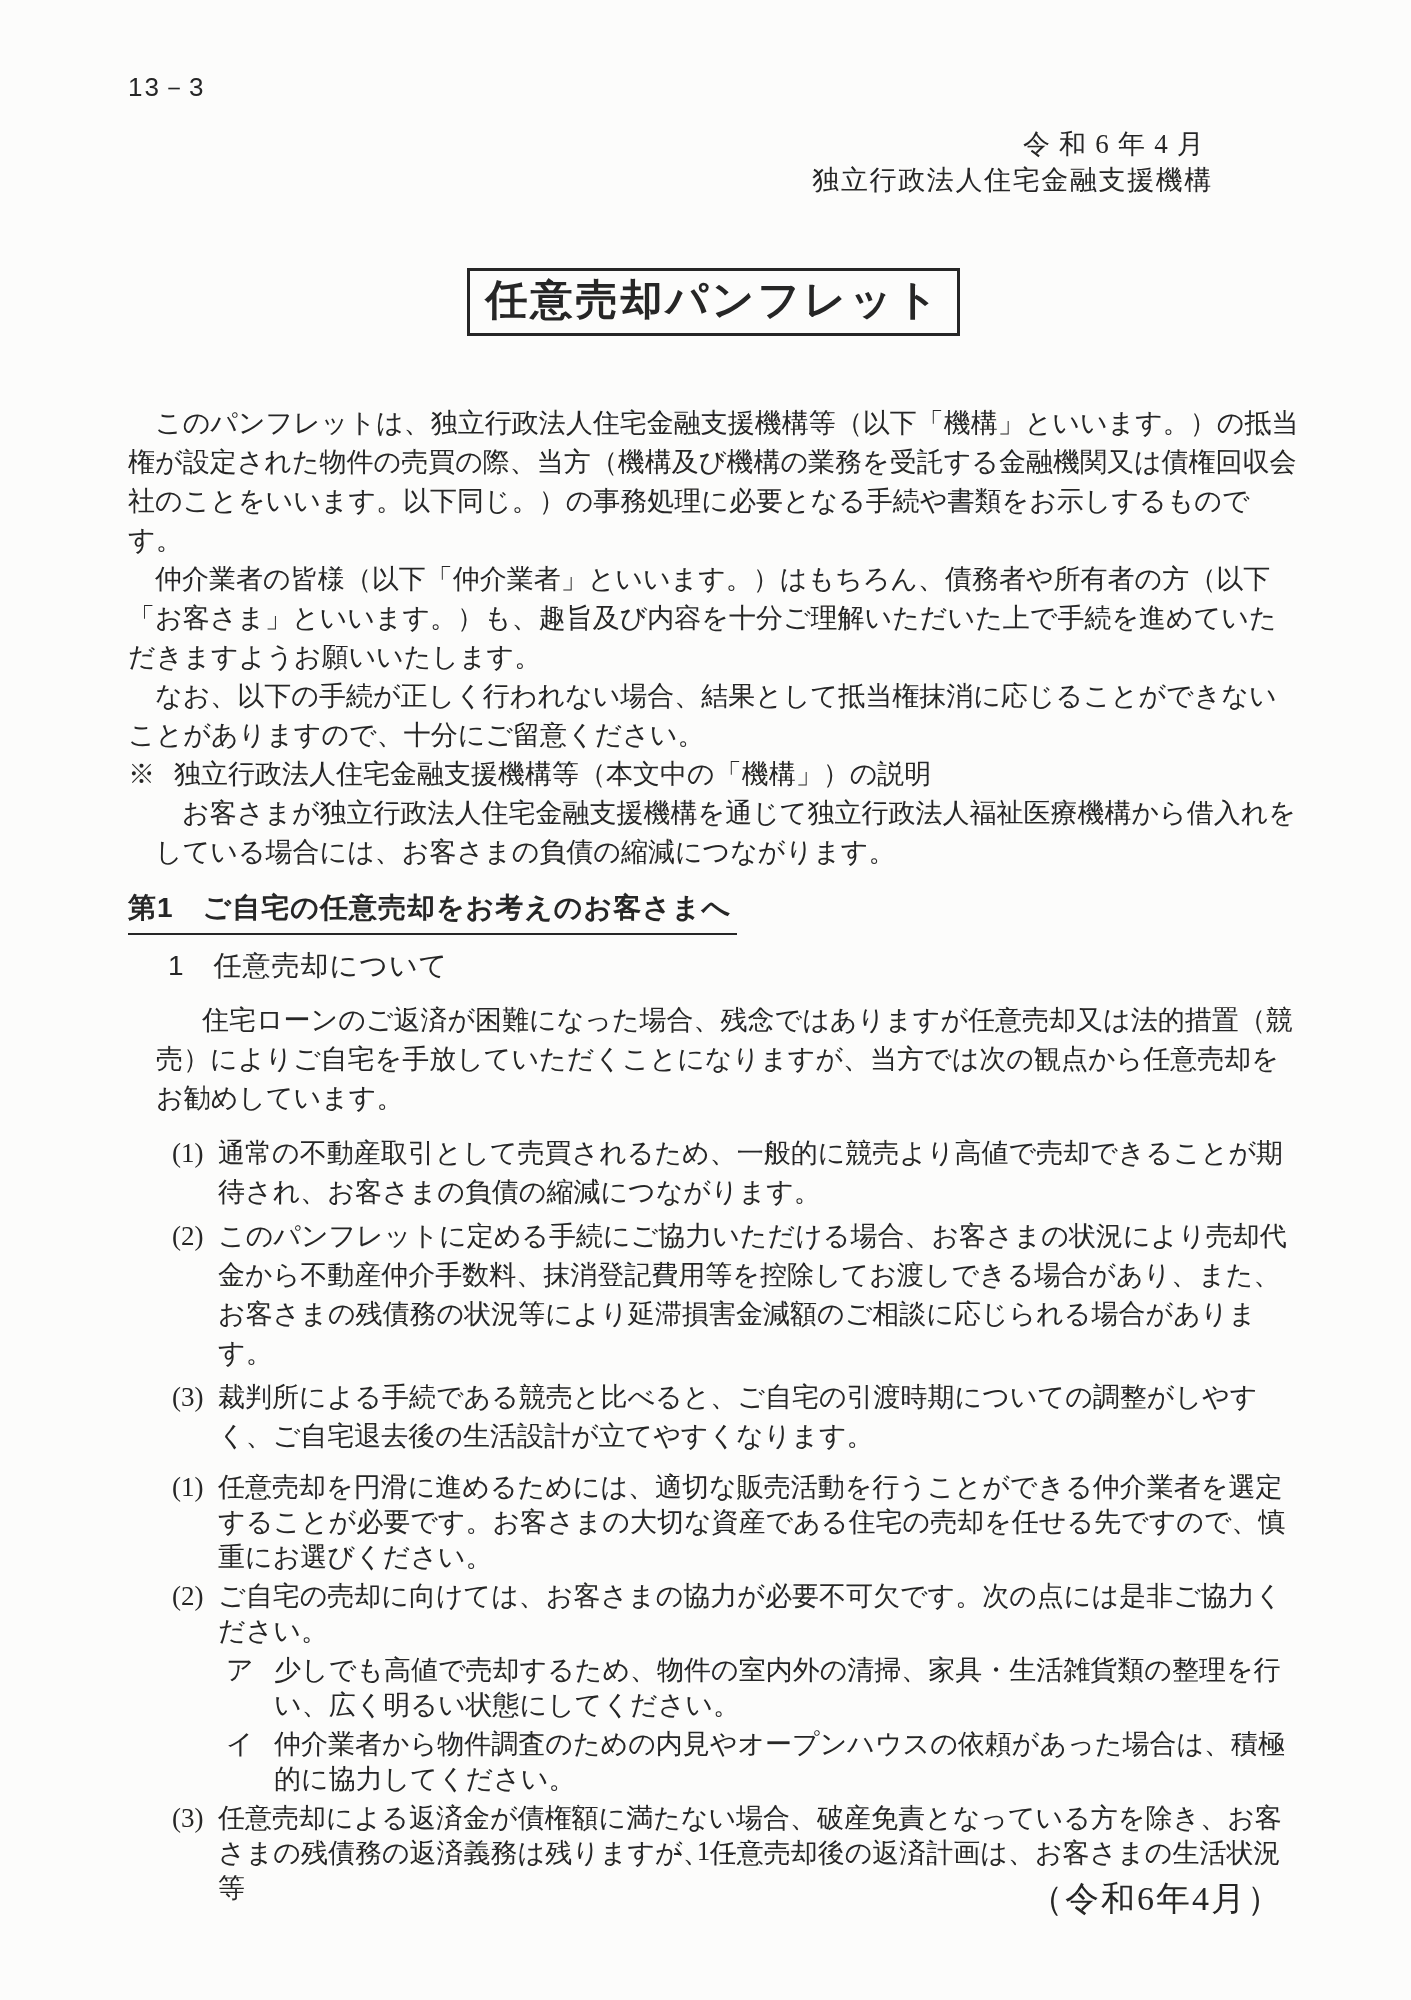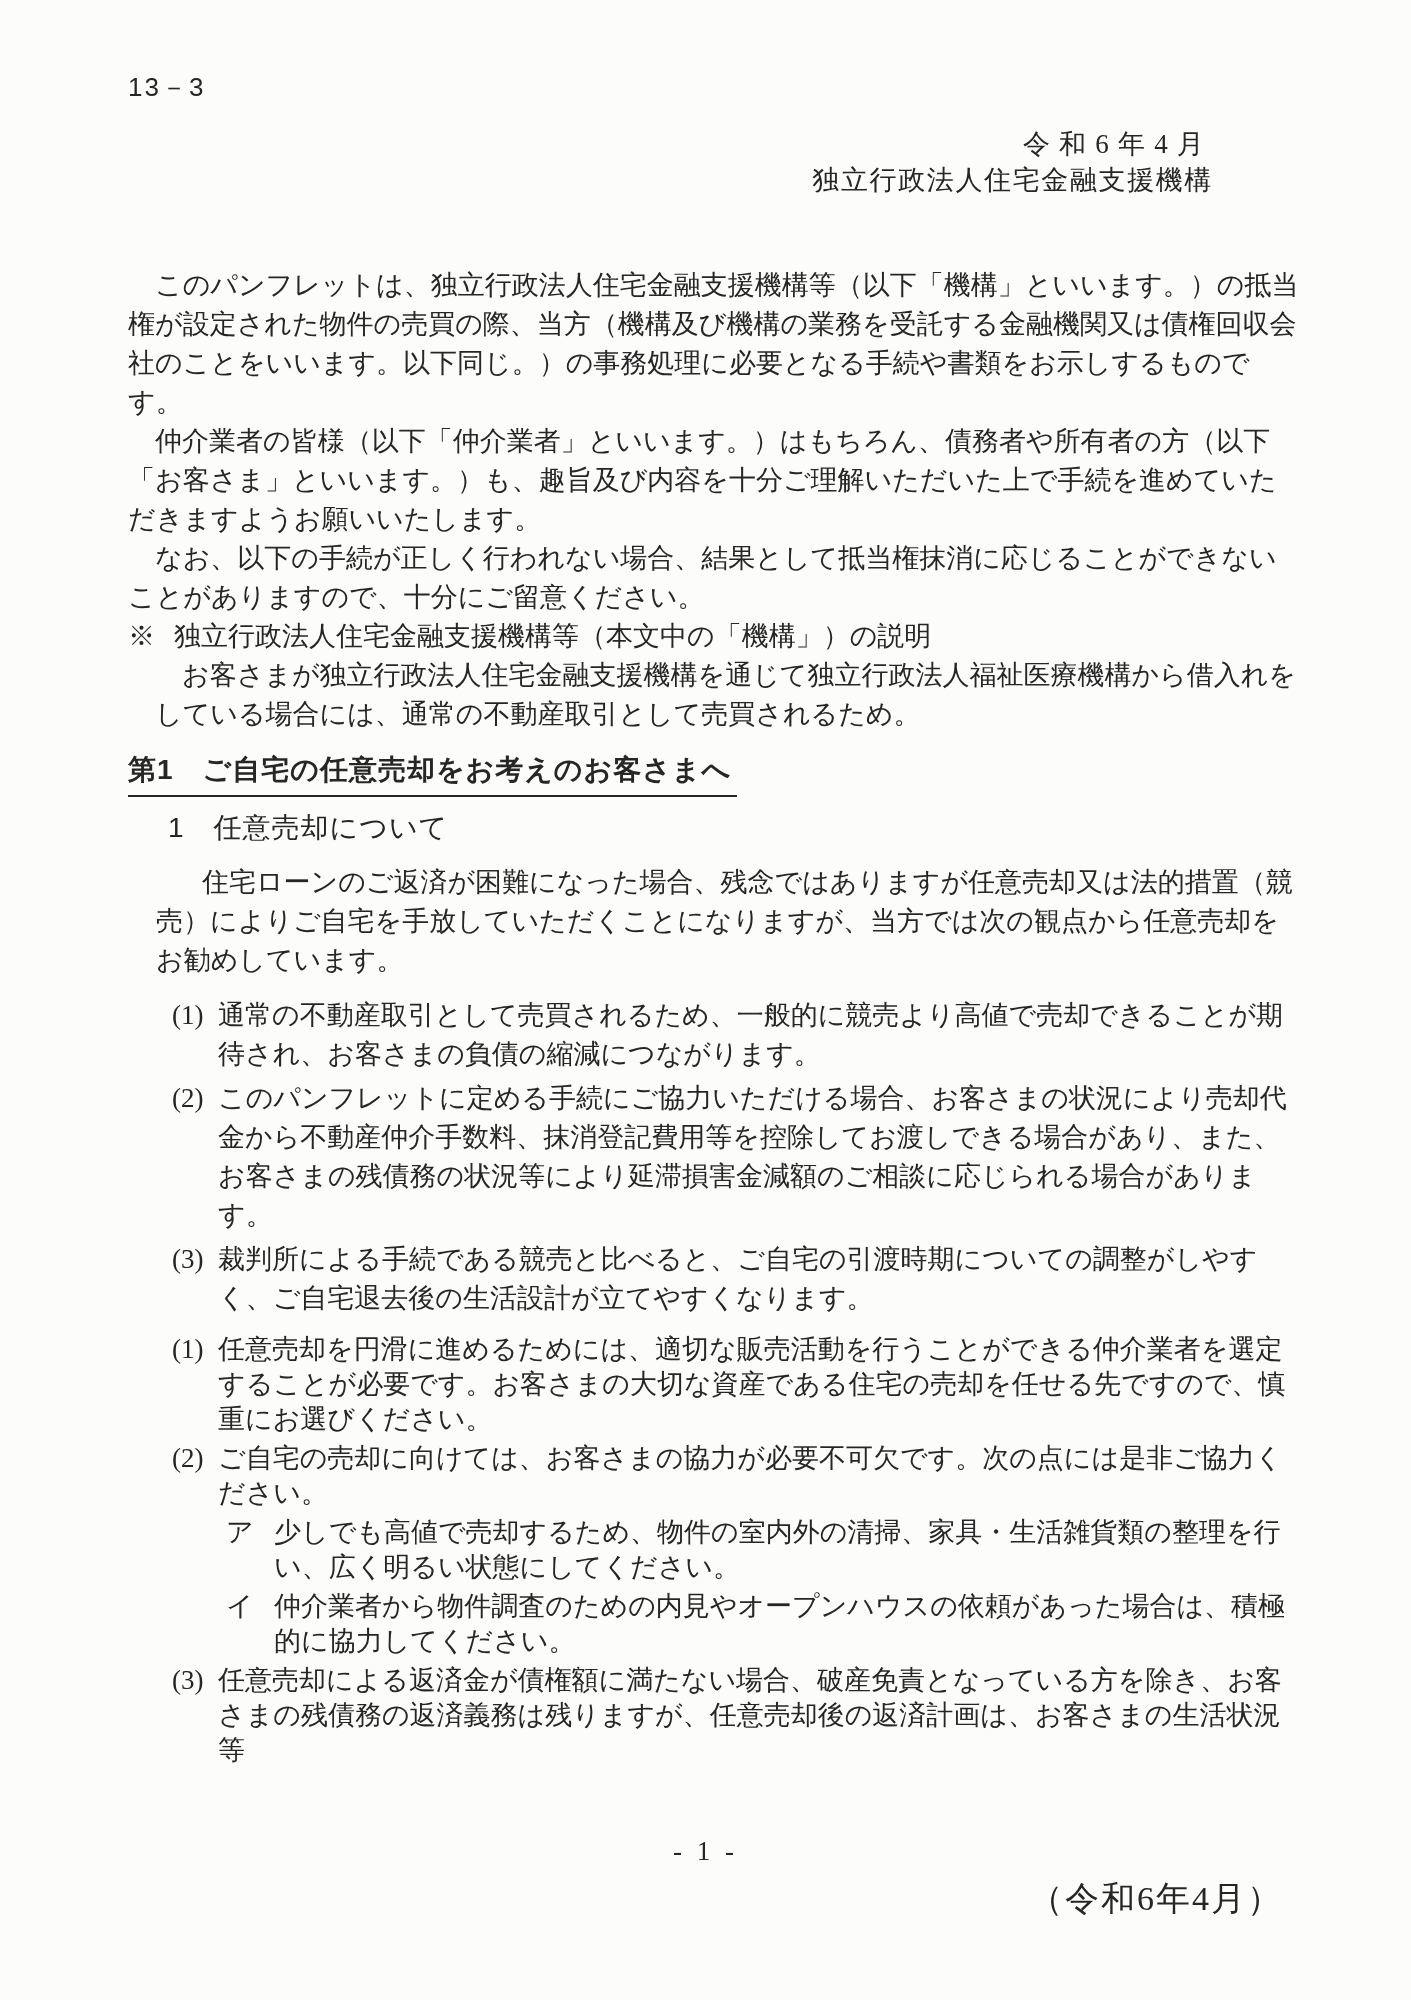--- a/index.html
+++ b/index.html
@@ -102,27 +102,30 @@
 
 <div class="page">
 
   <div class="corner-label">13－3</div>
 
   <div class="doc-header">
     <div class="date-line">令和6年4月</div>
     <div class="org-line">独立行政法人住宅金融支援機構</div>
   </div>
 
+  <div class="title-row">
+    <h1 class="title-box">任意売却パンフレット</h1>
+  </div>
 
   <div class="intro">
     <p class="indent1">このパンフレットは、独立行政法人住宅金融支援機構等（以下「機構」といいます。）の抵当権が設定された物件の売買の際、当方（機構及び機構の業務を受託する金融機関又は債権回収会社のことをいいます。以下同じ。）の事務処理に必要となる手続や書類をお示しするものです。</p>
     <p class="indent1">仲介業者の皆様（以下「仲介業者」といいます。）はもちろん、債務者や所有者の方（以下「お客さま」といいます。）も、趣旨及び内容を十分ご理解いただいた上で手続を進めていただきますようお願いいたします。</p>
     <p class="indent1">なお、以下の手続が正しく行われない場合、結果として抵当権抹消に応じることができないことがありますので、十分にご留意ください。</p>
     <p class="note-title-line"><span class="marker">※</span><span>独立行政法人住宅金融支援機構等（本文中の「機構」）の説明</span></p>
-    <p class="note-body-line">お客さまが独立行政法人住宅金融支援機構を通じて独立行政法人福祉医療機構から借入れをしている場合には、通常の不動産取引として売買されるため。</p>
+    <p class="note-body-line">お客さまが独立行政法人住宅金融支援機構を通じて独立行政法人福祉医療機構から借入れをしている場合には、お客さまの負債の縮減につながります。</p>
   </div>
 
   <h2 class="section-heading"><span class="underlined">第1　ご自宅の任意売却をお考えのお客さまへ</span></h2>
 
   <h3 class="sub-heading first">1　任意売却について</h3>
 
   <p class="lead-paragraph">住宅ローンのご返済が困難になった場合、残念ではありますが任意売却又は法的措置（競売）によりご自宅を手放していただくことになりますが、当方では次の観点から任意売却をお勧めしています。</p>
 
   <div class="item-list">
     <p class="list-item"><span class="marker">(1)</span><span>通常の不動産取引として売買されるため、一般的に競売より高値で売却できることが期待され、お客さまの負債の縮減につながります。</span></p>

